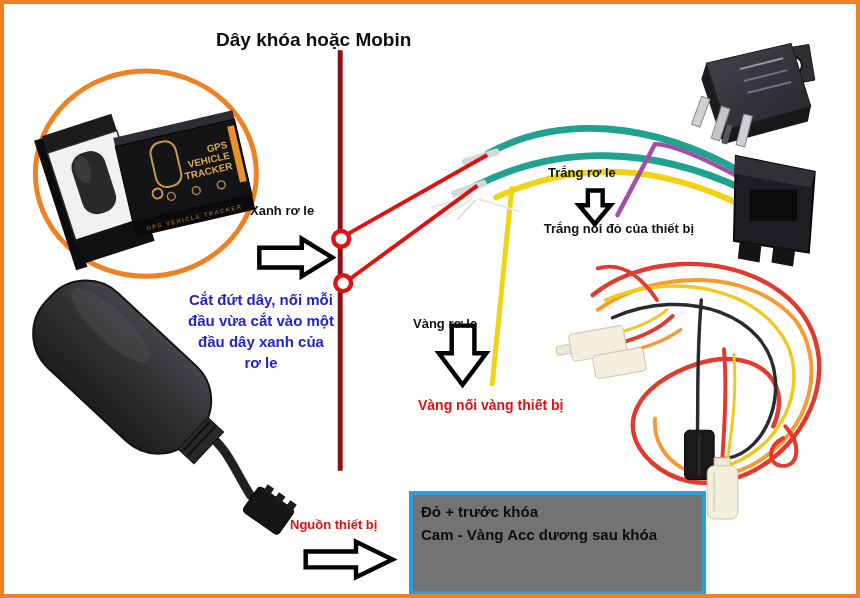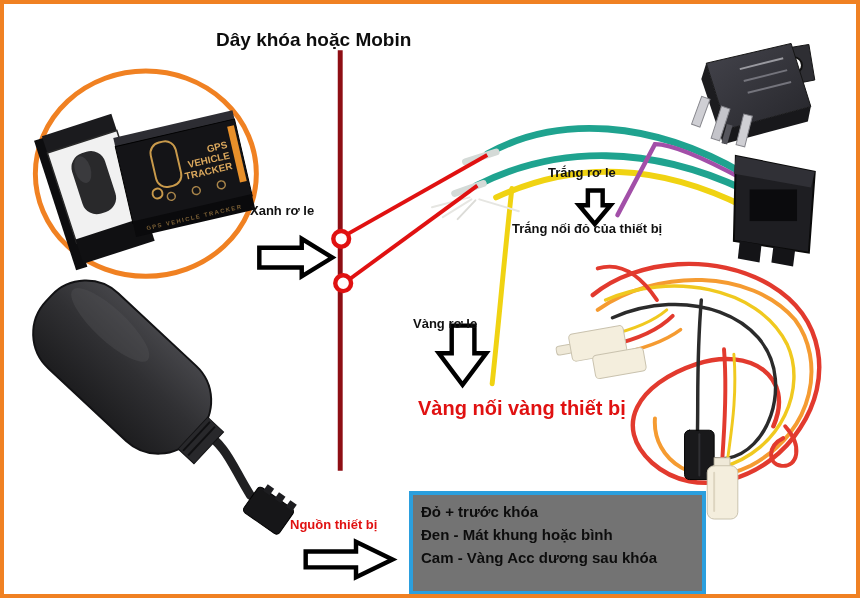--- a/index.html
+++ b/index.html
@@ -2,32 +2,32 @@
 <html><head>
 <meta charset="utf-8">
 <style>
   html,body{margin:0;padding:0;background:#fff;}
   #stage{
     position:relative;width:860px;height:598px;box-sizing:border-box;
     border:4px solid #F08122;background:#fff;overflow:hidden;
     font-family:"Liberation Sans",sans-serif;
   }
   #art{position:absolute;left:0;top:0;width:100%;height:100%;}
-  .lbl{position:absolute;font-weight:bold;color:#111;white-space:nowrap;}
+  .lbl{position:absolute;font-weight:bold;color:#111;white-space:nowrap;text-align:right;}
   .t15{font-size:13px;}
   #title{left:212px;top:25px;font-size:19px;color:#0d0d0d;}
   #xanh-label{left:246px;top:199px;}
   #cut-instruction{
     position:absolute;left:158px;top:285px;width:198px;text-align:center;
     font-weight:bold;font-size:15px;line-height:21px;color:#2323CC;white-space:normal;
   }
   #trang-label{left:544px;top:161px;}
   #trang-noi{left:508px;top:215px;width:182px;white-space:normal;line-height:20px;}
   #vang-label{left:409px;top:292px;margin-top:20px;}
-  #vang-noi{left:414px;top:393px;color:#E01111;font-size:20px;}
+  #vang-noi{left:414px;top:393px;color:#E01111;font-size:14px;}
   #nguon-label{left:286px;top:513px;color:#E01111;}
   #legend-box{
     position:absolute;left:405px;top:487px;width:297px;height:104px;box-sizing:border-box;
     border:4px solid #2B9FDE;background:#737373;padding:5px 8px 0 8px;
   }
   #legend-box .legend-line{
     font-weight:bold;font-size:15px;line-height:23px;color:#0d0d0d;white-space:nowrap;
   }
 </style>
 </head>
@@ -177,28 +177,33 @@
       <polygon points="590,189 605,189 605,204 613,204 597,223 581,204 590,204"></polygon>
       <polygon points="452,326 475,326 475,354 487,354 463,386 439,354 452,354"></polygon>
       <polygon points="304,555 355,555 355,545 392,563 355,581 355,571 304,571"></polygon>
     </g>
   </svg>
 
   <div id="title" class="lbl">Dây khóa hoặc Mobin</div>
 
   <div id="xanh-label" class="lbl t15">Xanh rơ le</div>
 
+  <div id="cut-instruction">
+    <div>Cắt đứt dây, nối mỗi</div>
+    <div>đầu vừa cắt vào một</div>
+    <div>đầu dây xanh của</div>
+    <div>rơ le</div>
+  </div>
 
   <div id="trang-label" class="lbl t15">Trắng rơ le</div>
   <div id="trang-noi" class="lbl t15">Trắng nối đỏ của thiết bị</div>
 
   <div id="vang-label" class="lbl t15">Vàng rơ le</div>
   <div id="vang-noi" class="lbl">Vàng nối vàng thiết bị</div>
 
   <div id="nguon-label" class="lbl t15">Nguồn thiết bị</div>
 
   <div id="legend-box">
     <div class="legend-line">Đỏ + trước khóa</div>
-    <div class="legend-line">Đen - Mát khung hoặc bình</div>
     <div class="legend-line">Cam - Vàng Acc dương sau khóa</div>
   </div>
 
 </div>
 
 </body></html>

